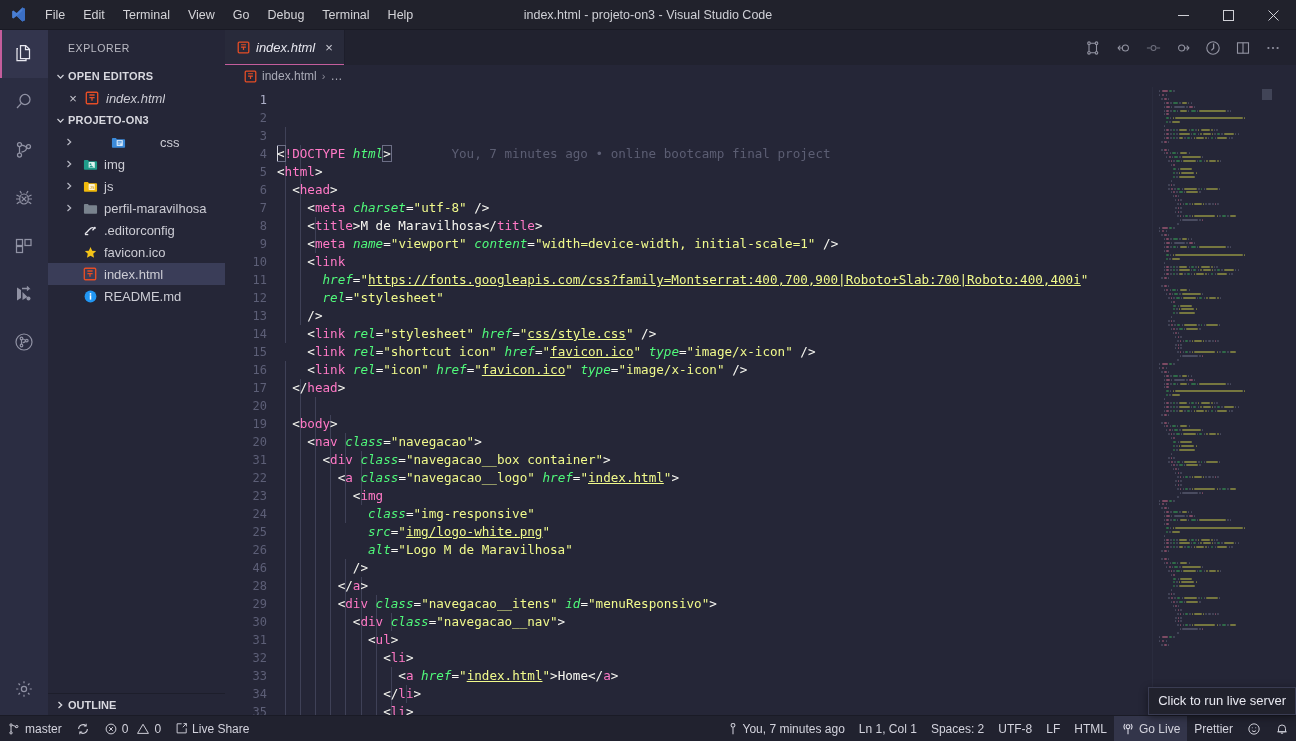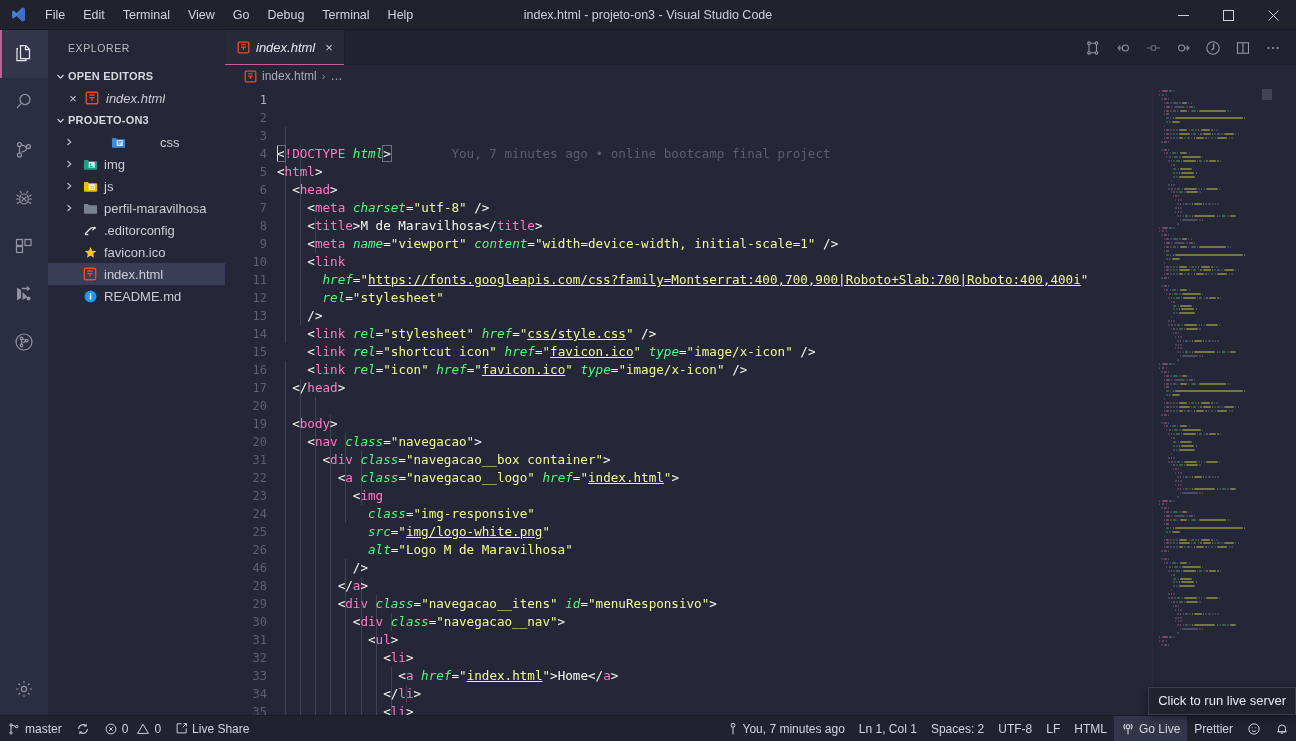--- a/index.html
+++ b/index.html
@@ -494,20 +494,28 @@
               <circle cx="8" cy="8" r="6.3" fill="#2196f3"></circle>
               <rect x="7.2" y="6.7" width="1.6" height="4.6" fill="#fff"></rect>
               <rect x="7.2" y="4.4" width="1.6" height="1.7" fill="#fff"></rect>
             </svg>
         </span>
         <span class="lbl">README.md</span>
       </div>
 
       <div class="sidebar-spacer"></div>
 
+      <div class="outline-bar">
+        <span class="twisty">
+          <svg width="10" height="10" viewBox="0 0 10 10" fill="none" stroke="#d8d8df" stroke-width="1.3">
+              <path d="M3.5 2 6.7 5 3.5 8"></path>
+            </svg>
+        </span>
+        <span>OUTLINE</span>
+      </div>
     </div>
 
     <div class="editor-area">
 
       <div class="tabsrow">
         <div class="tab active">
           <span>
             <svg width="13" height="13" viewBox="0 0 16 16">
                 <rect x="1.5" y="1.5" width="13" height="13" rx="1.2" fill="none" stroke="#e44d26" stroke-width="1.6"></rect>
                 <path d="M5 4.6h6M5 7.5h6M8 7.5v3.5" stroke="#e44d26" stroke-width="1.5" fill="none"></path>

